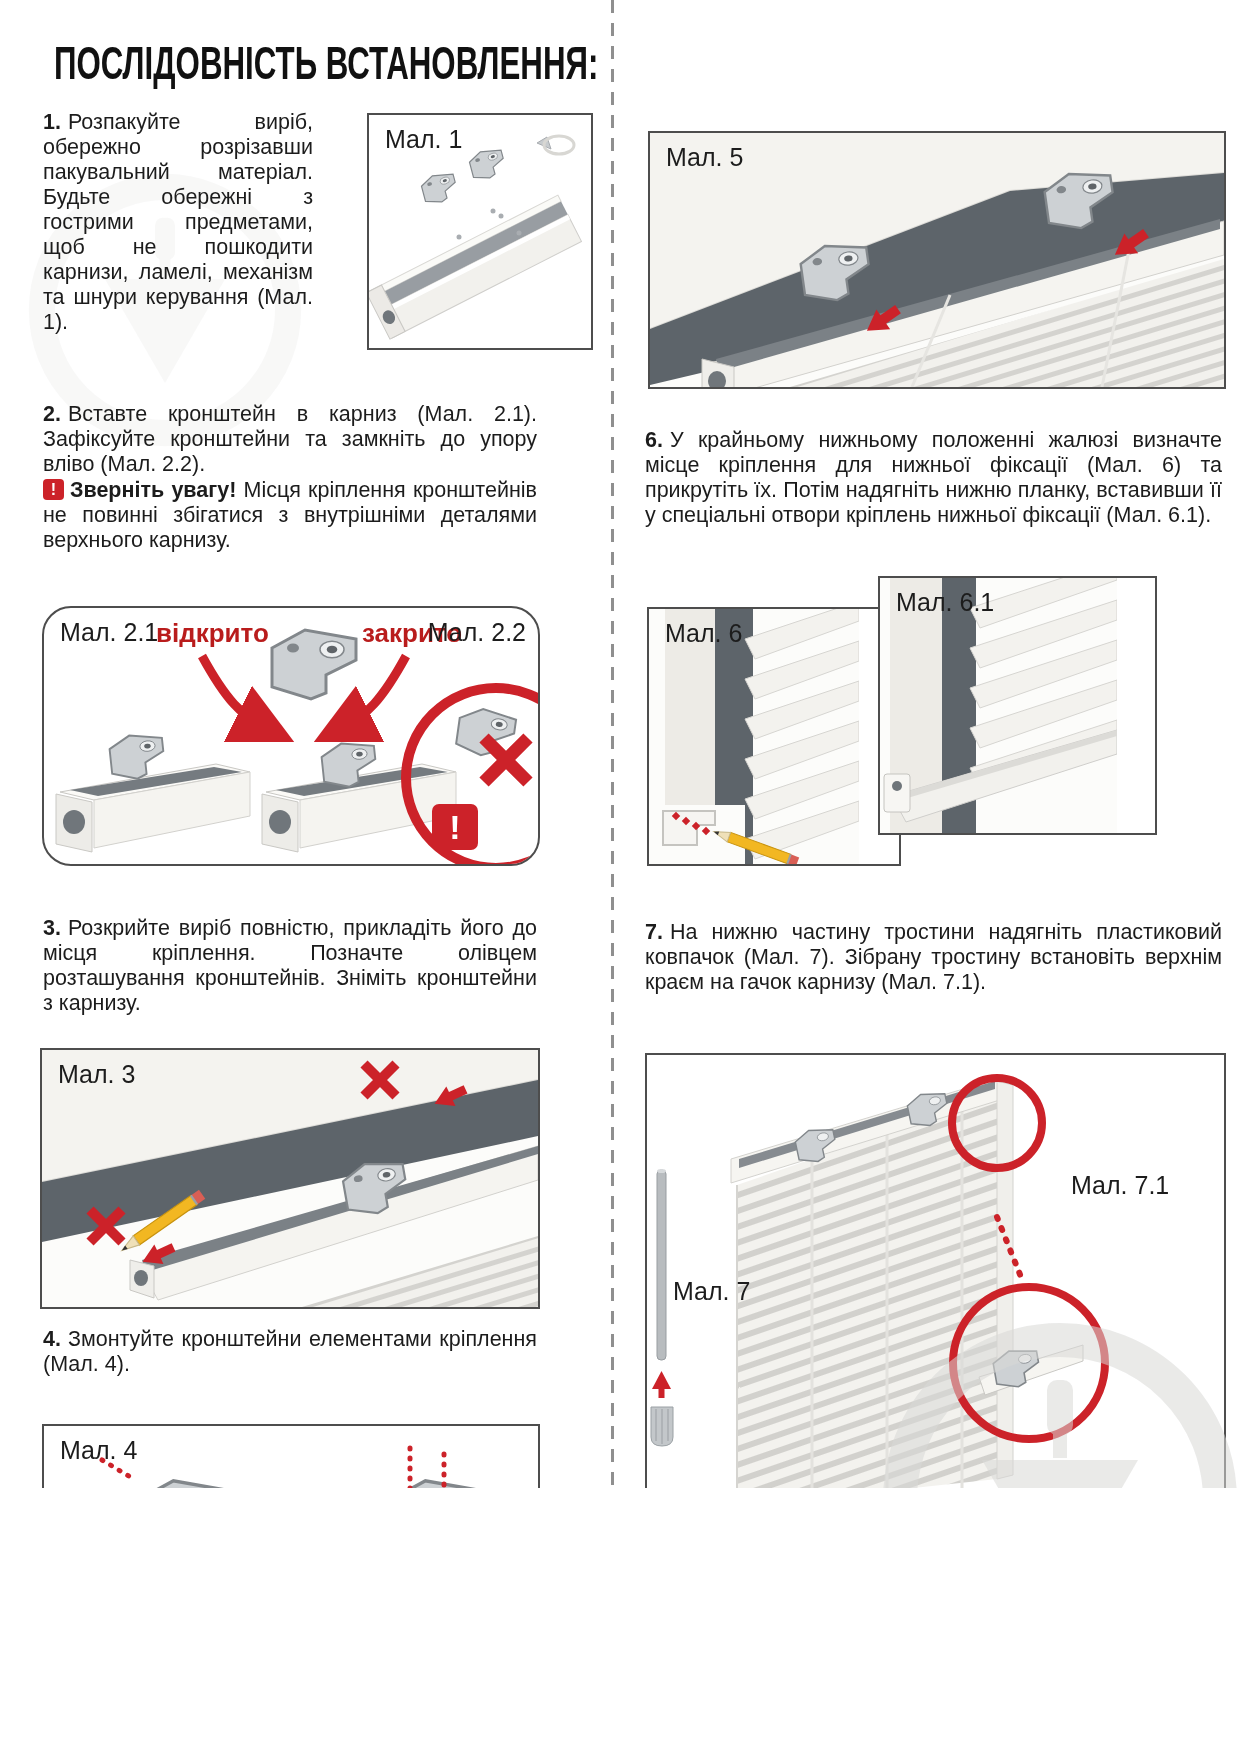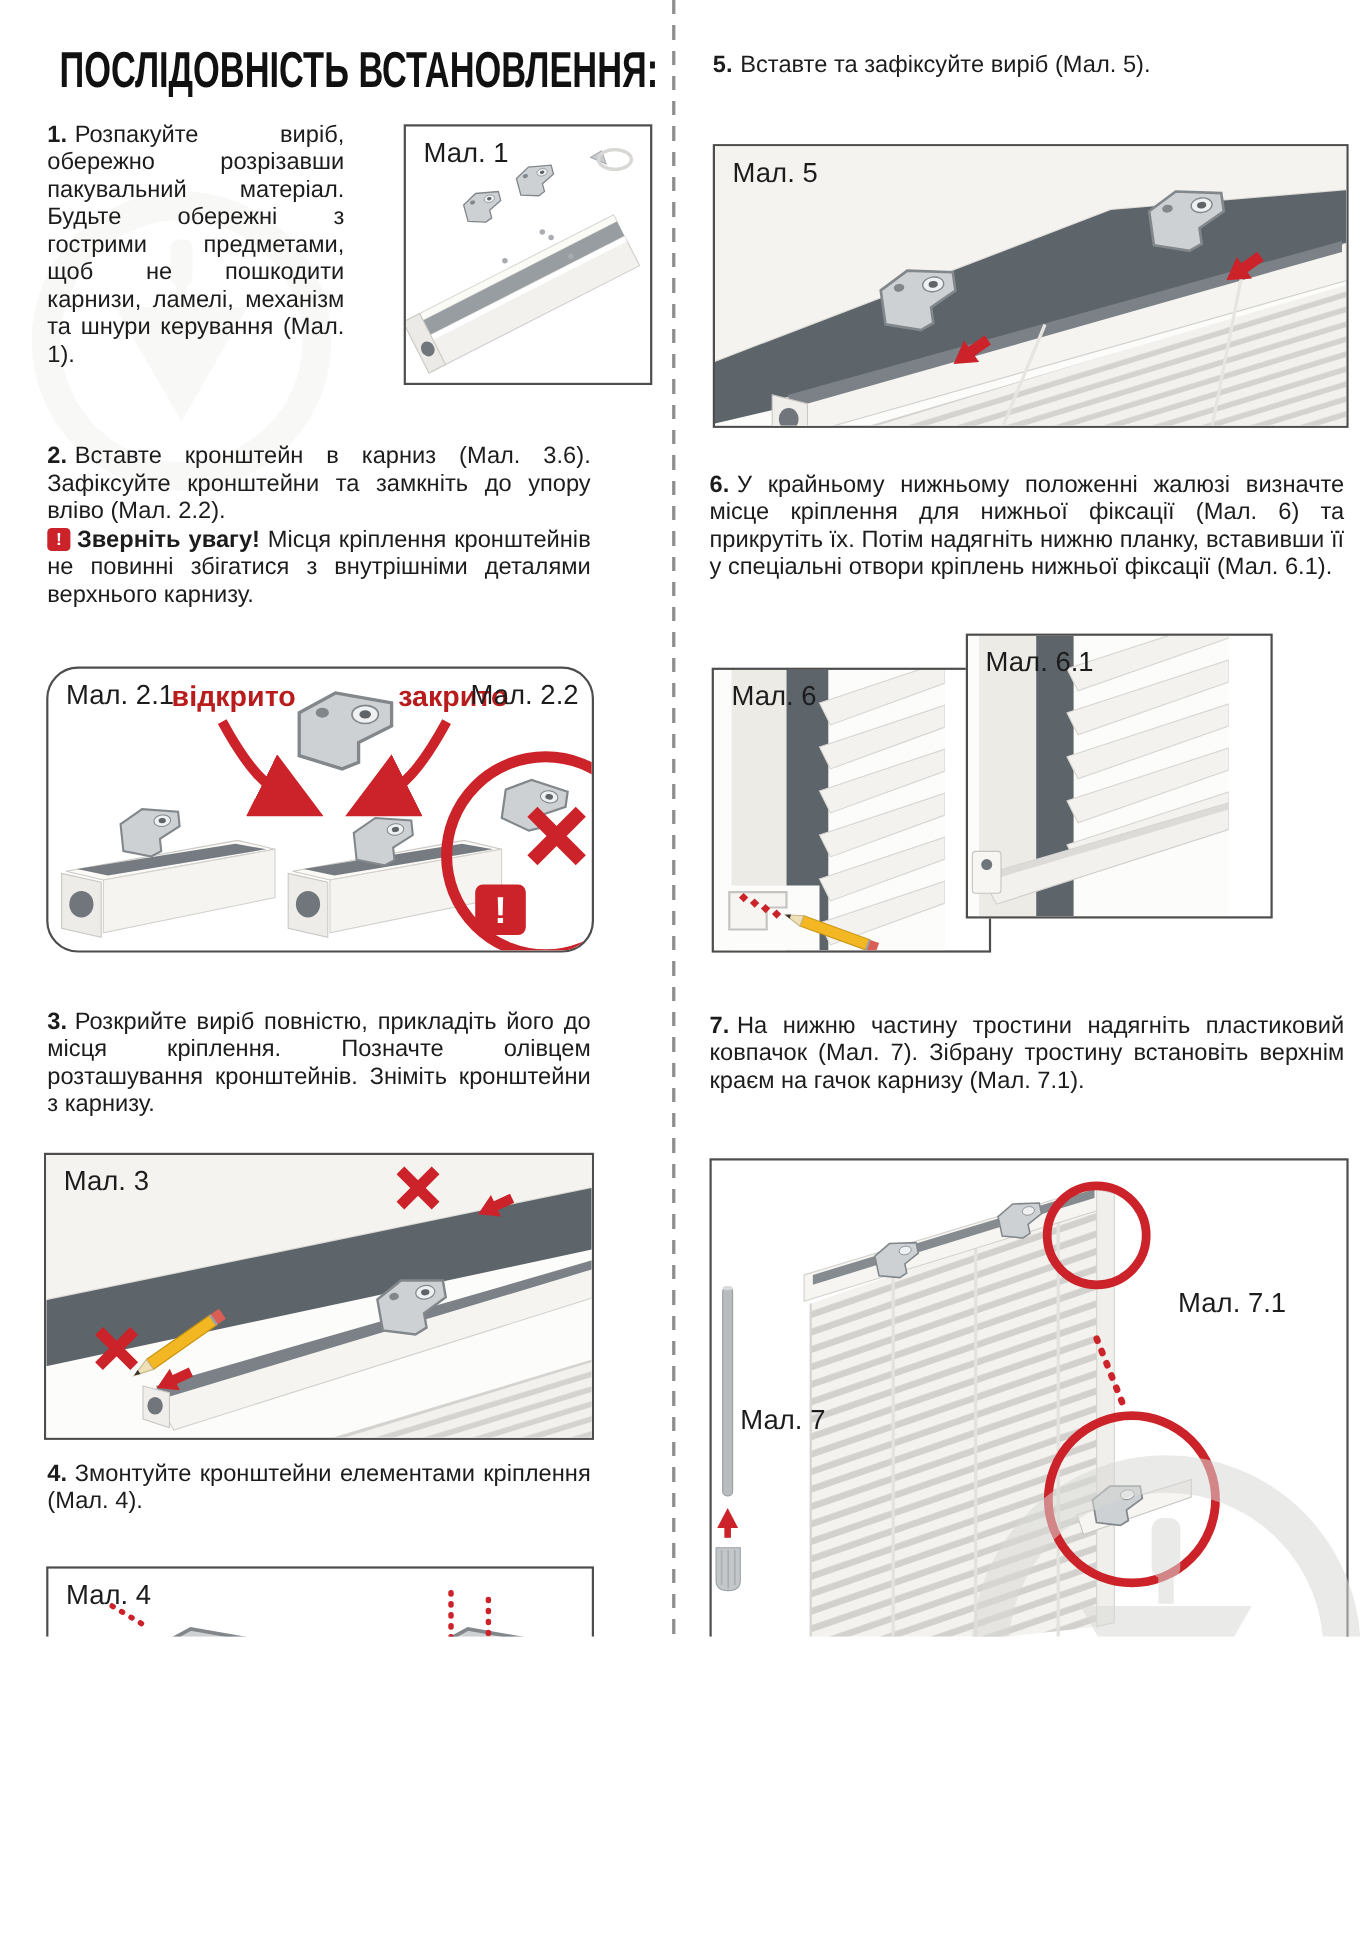--- a/index.html
+++ b/index.html
@@ -70,21 +70,21 @@
       </g>
       <polygon points="168,28 178,22 182,34" fill="#c7cbce" stroke="#a9adb1"></polygon>
       <ellipse cx="190" cy="30" rx="15" ry="9" fill="none" stroke="#d8d7d3" stroke-width="3"></ellipse>
       <circle cx="124" cy="96" r="2.5" fill="#a9adb1"></circle>
         <circle cx="132" cy="101" r="2.5" fill="#a9adb1"></circle>
       <circle cx="90" cy="122" r="2.5" fill="#a9adb1"></circle>
         <circle cx="150" cy="118" r="2.5" fill="#a9adb1"></circle>
     </svg>
   </div>
 
-  <p class="step abs" style="left:43px;top:402px;width:494px;"><b class="snum">2.</b><span>Вставте кронштейн в карниз (Мал. 3.6). Зафіксуйте кронштейни та замкніть до упору вліво (Мал. 2.2).</span></p>
+  <p class="step abs" style="left:43px;top:402px;width:494px;"><b class="snum">2.</b><span>Вставте кронштейн в карниз (Мал. 2.1). Зафіксуйте кронштейни та замкніть до упору вліво (Мал. 2.2).</span></p>
 
   <p class="step abs" style="left:43px;top:478px;width:494px;"><span class="warn-icon"><span>!</span></span><b>Зверніть увагу!</b> <span>Місця кріплення кронштейнів не повинні збігатися з внутрішніми деталями верхнього карнизу.</span></p>
 
   <div class="figure" style="left:42px;top:606px;width:494px;height:256px;border-radius:29px;">
     <span class="figlabel">Мал. 2.1</span>
     <span class="redword" style="left:112px;">відкрито</span>
     <span class="redword" style="left:318px;">закрито</span>
     <span class="figlabel" style="left:auto;right:12px;">Мал. 2.2</span>
     <svg class="fig-svg" width="494" height="256" viewBox="0 0 494 256">
       <defs>
@@ -238,21 +238,20 @@
         <polygon points="-3,-66 3,-66 0,-80" fill="#777c80"></polygon>
         <rect x="-15" y="-44" width="30" height="26" rx="5" fill="#2e2e2e"></rect>
         <rect x="-17" y="-18" width="34" height="8" rx="3" fill="#141414"></rect>
         <rect x="-19" y="-10" width="38" height="44" rx="9" fill="#f5c518" stroke="#c79b00"></rect>
         <path d="M6,2 h9 M6,8 h9 M6,14 h9" stroke="#3a3a3a" stroke-width="2"></path>
         <rect x="-19" y="18" width="38" height="9" fill="#2b2b2b"></rect>
       </g>
     </svg>
   </div>
 
-  <p class="step abs" style="left:648px;top:46px;width:560px;"><b class="snum">5.</b><span>Вставте та зафіксуйте виріб (Мал. 5).</span></p>
 
   <div class="figure" style="left:648px;top:131px;width:574px;height:254px;text-align:right;">
     <span class="figlabel">Мал. 5</span>
     <svg class="fig-svg" width="574" height="254" viewBox="0 0 574 254">
       <defs>
         <pattern id="sl5" width="40" height="13" patternUnits="userSpaceOnUse" patternTransform="rotate(-17)">
           <rect width="40" height="13" fill="#f2f1ed"></rect>
             <rect y="8" width="40" height="5" fill="#d4d3cf"></rect>
         </pattern>
       </defs>

